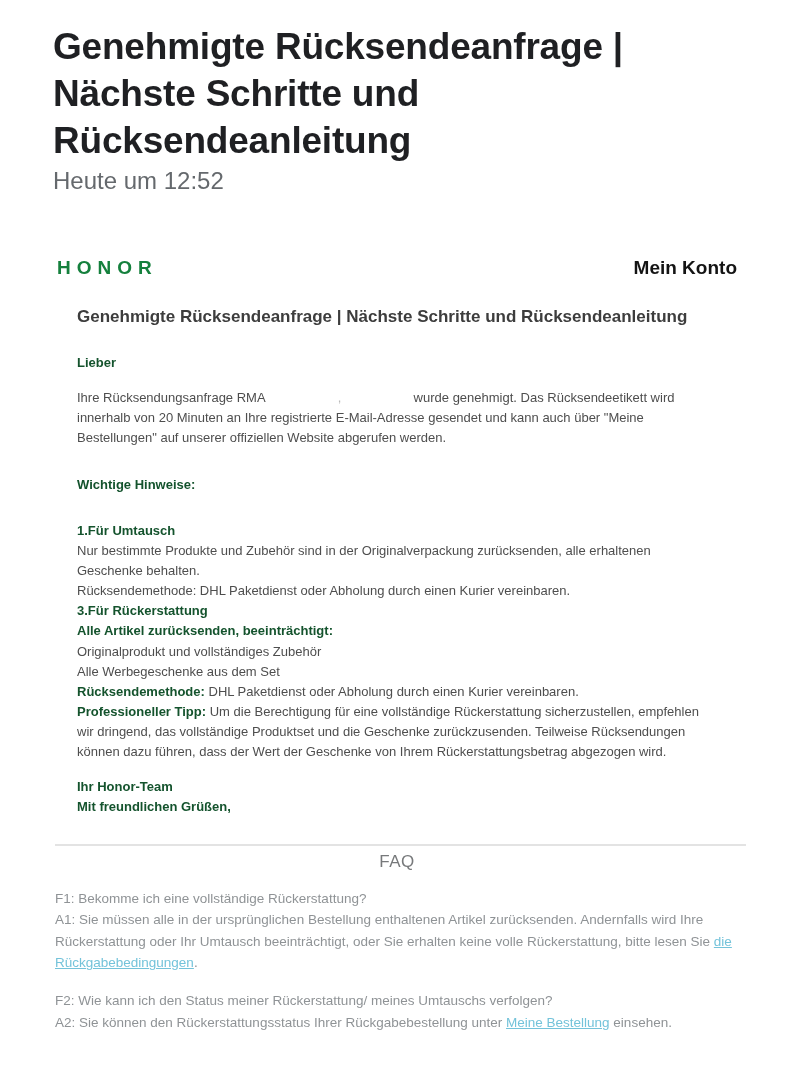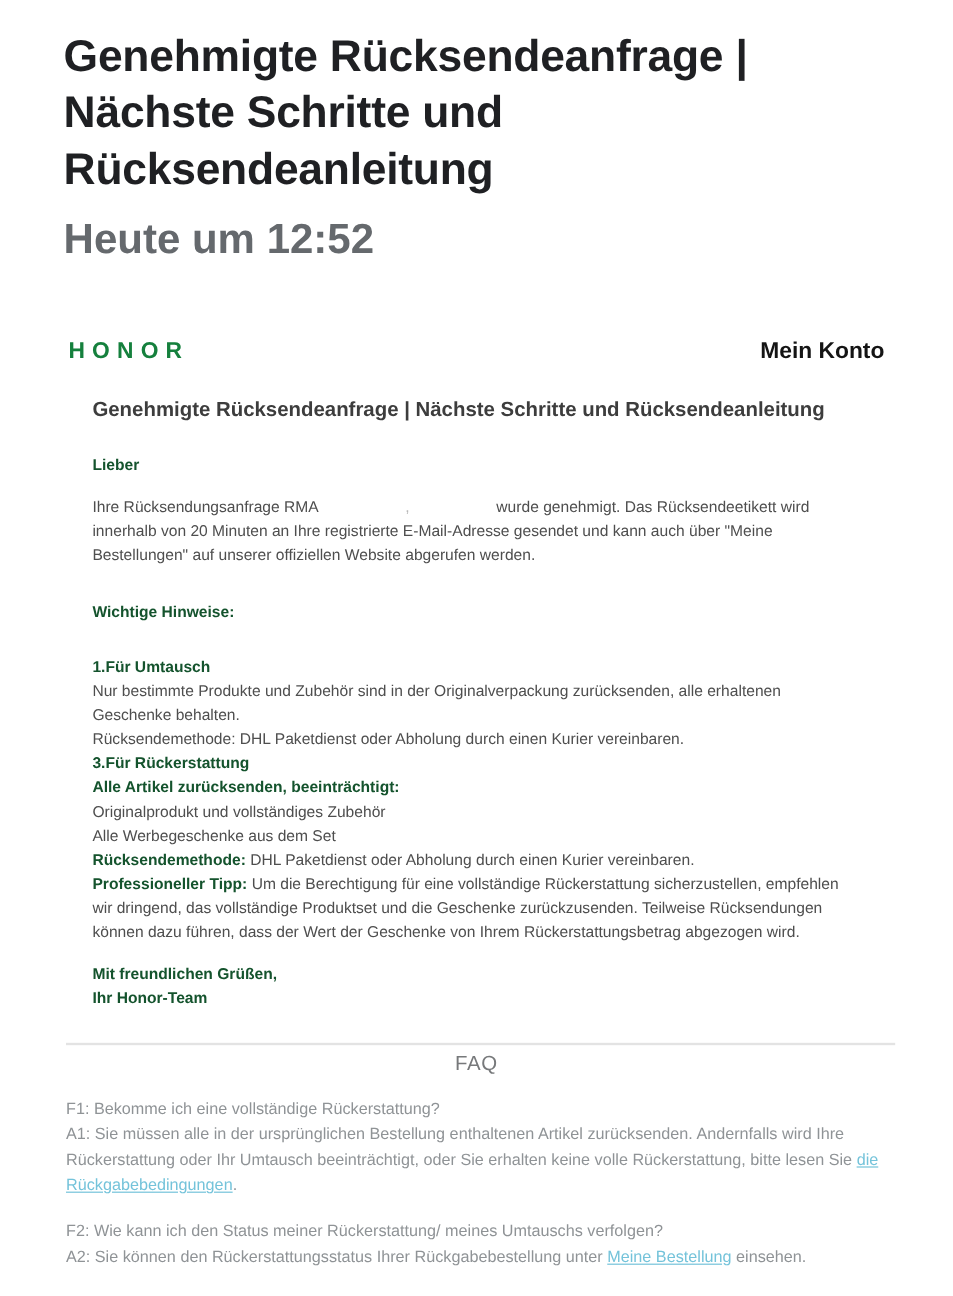--- a/index.html
+++ b/index.html
@@ -6,21 +6,21 @@
   body{
     width:794px;height:1080px;background:#ffffff;position:relative;overflow:hidden;
     font-family:"Liberation Sans", sans-serif;color:#4f4f4f;
   }
   
   .page-header{padding:24px 60px 0 53px;}
   .page-title{
     margin:0;max-width:600px;font-size:37px;line-height:1.27;font-weight:600;
     color:#1f2023;letter-spacing:-0.2px;
   }
-  .timestamp{margin-top:15px;font-size:35px;font-weight:700;color:#65696d;}
+  .timestamp{margin-top:2px;font-size:24px;font-weight:400;color:#65696d;}
 
   
   .email{margin:62px 57px 0 57px;}
   .email-header{display:flex;justify-content:space-between;align-items:center;}
   .brand{font-size:19px;font-weight:800;letter-spacing:6px;color:#15803d;}
   .account{font-size:19px;font-weight:700;color:#141414;cursor:pointer;}
   .subject{margin:28px 20px 0;font-size:17px;font-weight:700;color:#3d3d3d;}
 
   .email-body{margin:26px 20px 0;font-size:13px;line-height:1.55;color:#4e4e4e;}
   .email-body p{margin:0 0 15px;}
@@ -67,22 +67,22 @@
       <div>Rücksendemethode: DHL Paketdienst oder Abholung durch einen Kurier vereinbaren.</div>
       <div class="b">3.Für Rückerstattung</div>
       <div class="b">Alle Artikel zurücksenden, beeinträchtigt:</div>
       <div>Originalprodukt und vollständiges Zubehör</div>
       <div>Alle Werbegeschenke aus dem Set</div>
       <div><span class="b">Rücksendemethode:</span><span> DHL Paketdienst oder Abholung durch einen Kurier vereinbaren.</span></div>
     </div>
 
     <p><span class="b">Professioneller Tipp:</span><span> Um die Berechtigung für eine vollständige Rückerstattung sicherzustellen, empfehlen wir dringend, das vollständige Produktset und die Geschenke zurückzusenden. Teilweise Rücksendungen können dazu führen, dass der Wert der Geschenke von Ihrem Rückerstattungsbetrag abgezogen wird.</span></p>
 
+    <div class="b">Ihr Honor-Team</div>
     <div class="b">Mit freundlichen Grüßen,</div>
-    <div class="b">Ihr Honor-Team</div>
   </div>
 </div>
 
 <div class="faq">
   <hr class="faq-divider">
   <div class="faq-title">FAQ</div>
 
   <div class="faq-content">
     <p class="tight">F1: Bekomme ich eine vollständige Rückerstattung?</p>
     <p><span>A1: Sie müssen alle in der ursprünglichen Bestellung enthaltenen Artikel zurücksenden. Andernfalls wird Ihre Rückerstattung oder Ihr Umtausch beeinträchtigt, oder Sie erhalten keine volle Rückerstattung, bitte lesen Sie </span><a class="link">die Rückgabebedingungen</a><span>.</span></p>

